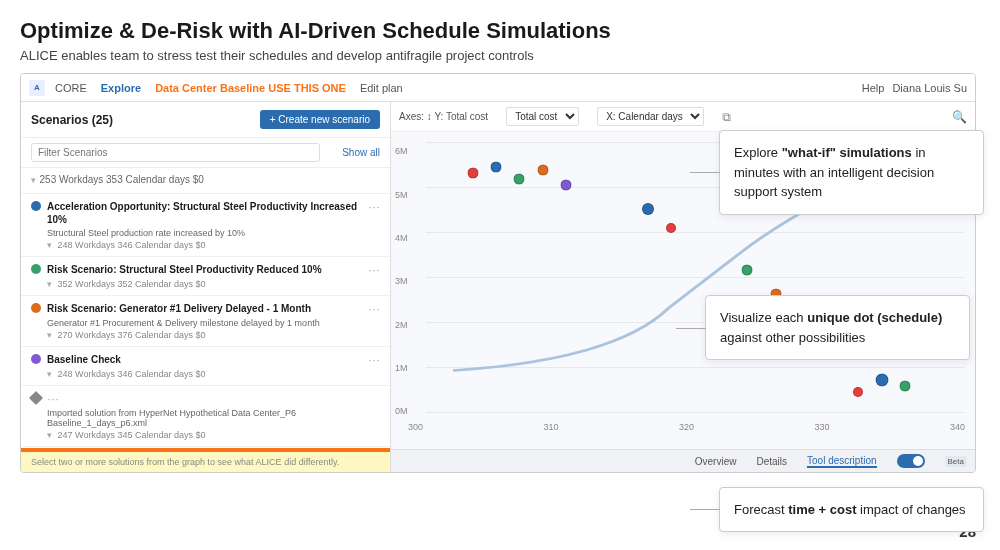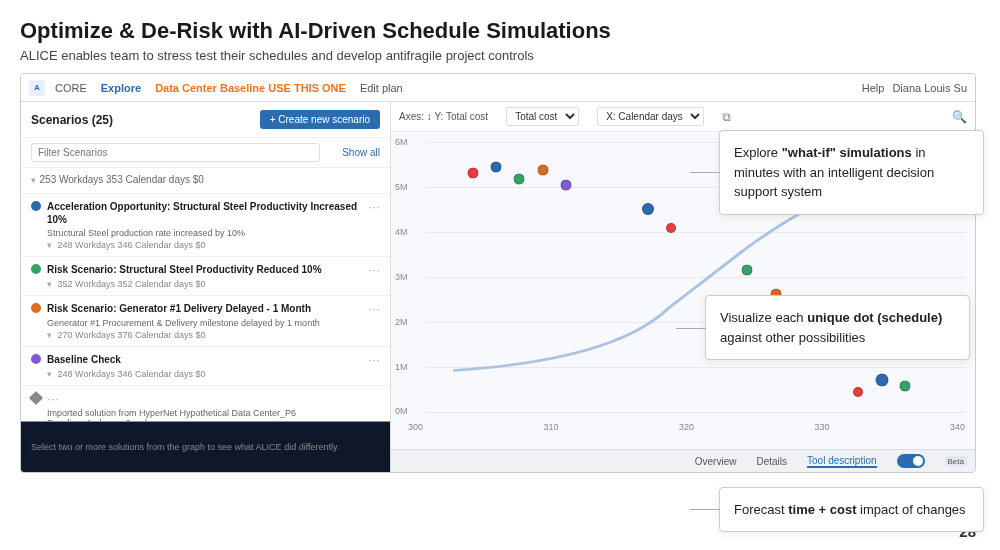--- a/index.html
+++ b/index.html
@@ -249,25 +249,25 @@
     }
 
     .more-btn {
       color: #aaa;
       font-size: 12px;
       cursor: pointer;
       flex-shrink: 0;
     }
 
     .bottom-bar {
-      padding: 20px 10px;
-      border-top: 1px solid #f97316;
+      padding: 5px 10px;
+      border-top: 4px solid #f97316;
       font-size: 9px;
       color: #888;
-      background: #0f172a;
+      background: #fef9c3;
     }
 
     
     .right-panel {
       flex: 1;
       background: #f8f9fc;
       position: relative;
       display: flex;
       flex-direction: column;
     }
@@ -299,21 +299,21 @@
     .chart-area {
       flex: 1;
       position: relative;
       padding: 10px 10px 20px 35px;
     }
 
     
     .y-axis {
       position: absolute;
       left: 4px;
-      top: 5px;
+      top: 14px;
       bottom: 20px;
       display: flex;
       flex-direction: column;
       justify-content: space-between;
       align-items: flex-end;
     }
 
     .y-label {
       font-size: 9px;
       color: #888;

